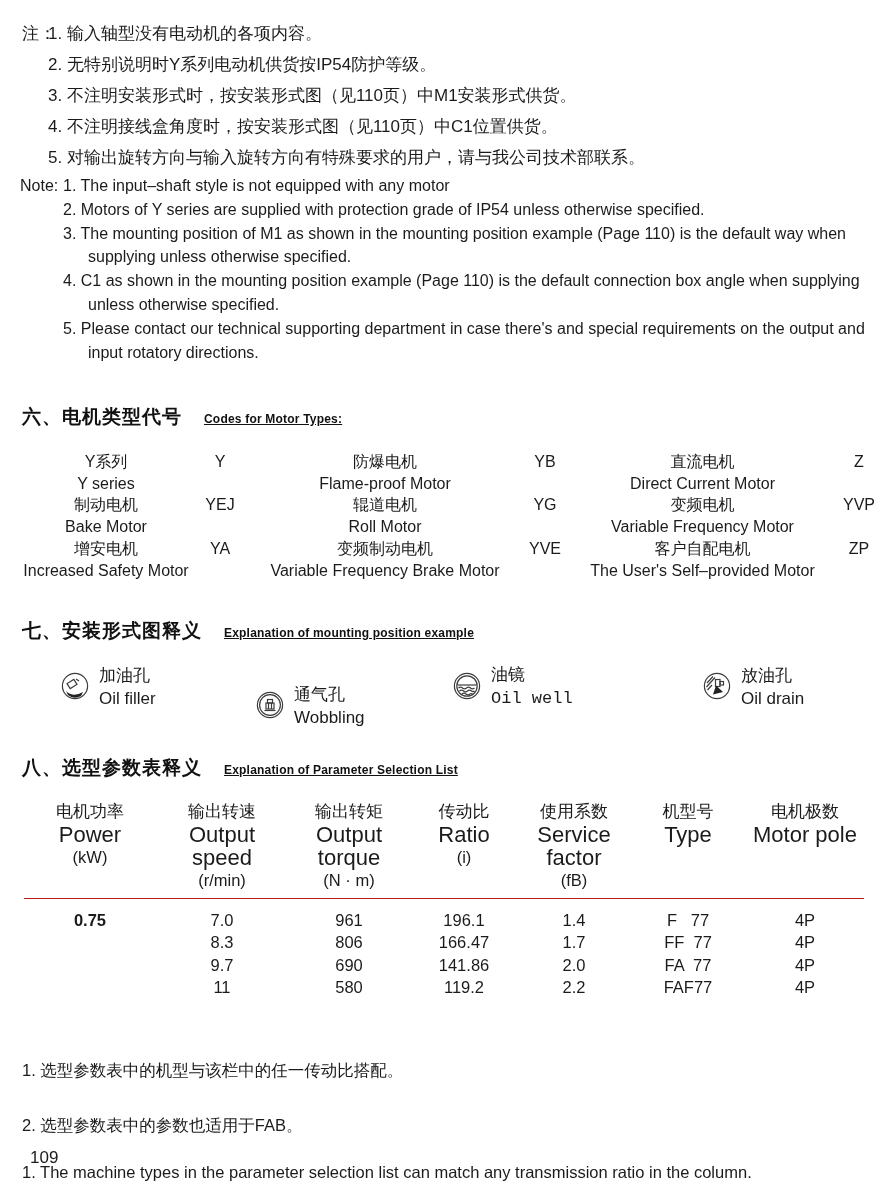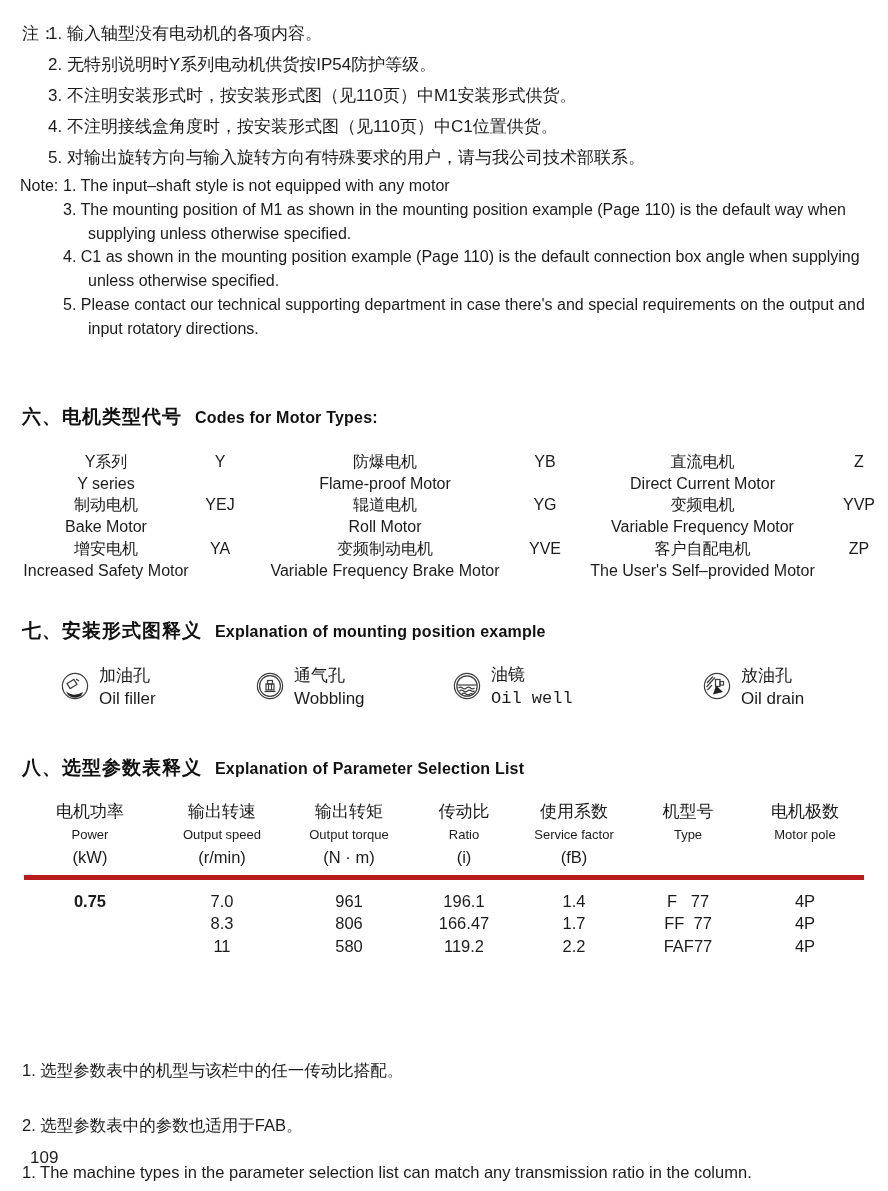--- a/index.html
+++ b/index.html
@@ -18,45 +18,45 @@
 
   
   .notes-en { left:0; top:174px; width:874px; padding-left:88px; box-sizing:border-box;
               font-size:16px; line-height:23.8px; }
   .notes-en .prefix { position:absolute; left:20px; top:0; line-height:23.8px; }
   .notes-en .item { text-indent:-25px; }
 
   
   .sec-title { left:22px; font-weight:bold; color:#111; white-space:nowrap; }
   .sec-title .t-cn { font-size:19px; letter-spacing:1px; }
-  .sec-title .t-en { font-size:16px; margin-left:13px; letter-spacing:0.2px; }
+  .sec-title .t-en { font-size:12px; margin-left:22px; letter-spacing:0.2px;text-decoration:underline; }
   #sec6-title { top:404px; }
   #sec7-title { top:618px; }
   #sec8-title { top:755px; }
 
   
   .codes-grid { left:22px; top:451px; display:grid;
                 grid-template-columns:168px 60px 270px 50px 265px 48px;
                 font-size:16px; line-height:21.7px; }
   .codes-grid .nm { text-align:center; }
   .codes-grid .cd { text-align:center; }
 
   
   .icons-row { left:60px; top:664px; display:flex; }
   .mount-item { display:flex; align-items:flex-start; }
   .mount-item .ic { margin-top:7px; }
   .mount-item .txt { margin-left:9px; font-size:17px; line-height:23px; }
-  .mi-0 { width:195px; } .mi-1 { width:197px; } .mi-2 { width:250px;font-family:Liberation Mono, monospace; }
+  .mi-0 { width:195px; } .mi-1 { width:197px;margin-top:19px; } .mi-2 { width:250px;font-family:Liberation Mono, monospace; }
 
   
   .param-table { left:24px; top:800px; border-collapse:collapse; table-layout:fixed; }
   .param-table th { font-weight:normal; text-align:center; vertical-align:top;
-                    padding:0 0 6px 0; border-bottom:5px solid #b91c1c; }
+                    padding:0 0 6px 0; border-bottom:1px solid #b91c1c; }
   .th-cn  { font-size:17px;   line-height:23px; }
-  .th-en  { font-size:13px; line-height:23px;text-align:center; }
+  .th-en  { font-size:22px; line-height:23px;text-align:center; }
   .th-unit{ font-size:16.5px; line-height:23px; min-height:23px; }
   .param-table td { text-align:center; font-size:16.5px; height:22.5px;
                     white-space:pre; padding:0; }
   .param-table tbody tr.first td { padding-top:10px; }
   td.bold { font-weight:bold; }
 
   
   .footer-notes { left:22px; top:1028px; width:860px; }
   .fn-cn .fitem { font-size:16.5px; line-height:24.5px;margin-top:30px; }
   .fn-en { margin-top:13px; }
@@ -77,20 +77,21 @@
     <div class="item">1. 输入轴型没有电动机的各项内容。</div>
     <div class="item">2. 无特别说明时Y系列电动机供货按IP54防护等级。</div>
     <div class="item">3. 不注明安装形式时，按安装形式图（见110页）中M1安装形式供货。</div>
     <div class="item">4. 不注明接线盒角度时，按安装形式图（见110页）中C1位置供货。</div>
     <div class="item">5. 对输出旋转方向与输入旋转方向有特殊要求的用户，请与我公司技术部联系。</div>
   </div>
 
   <div class="abs notes-en">
     <span class="prefix">Note:</span>
     <div class="item">1. The input–shaft style is not equipped with any motor</div>
+    <div class="item">2. Motors of Y series are supplied with protection grade of IP54 unless otherwise specified.</div>
     <div class="item">3. The mounting position of M1 as shown in the mounting position example (Page 110) is the default way when supplying unless otherwise specified.</div>
     <div class="item">4. C1 as shown in the mounting position example (Page 110) is the default connection box angle when supplying unless otherwise specified.</div>
     <div class="item">5. Please contact our technical supporting department in case there's and special requirements on the output and input rotatory directions.</div>
   </div>
 
   <div id="sec6-title" class="abs sec-title">
     <span class="t-cn">六、电机类型代号</span><span class="t-en">Codes for Motor Types:</span>
   </div>
 
   <div class="abs codes-grid">
@@ -279,20 +280,29 @@
         <td></td>
         <td>8.3</td>
         <td>806</td>
         <td>166.47</td>
         <td>1.7</td>
         <td>FF  77</td>
         <td>4P</td>
       </tr>
       <tr>
         <td></td>
+        <td>9.7</td>
+        <td>690</td>
+        <td>141.86</td>
+        <td>2.0</td>
+        <td>FA  77</td>
+        <td>4P</td>
+      </tr>
+      <tr>
+        <td></td>
         <td>11</td>
         <td>580</td>
         <td>119.2</td>
         <td>2.2</td>
         <td>FAF77</td>
         <td>4P</td>
       </tr>
     </tbody>
   </table>
 

